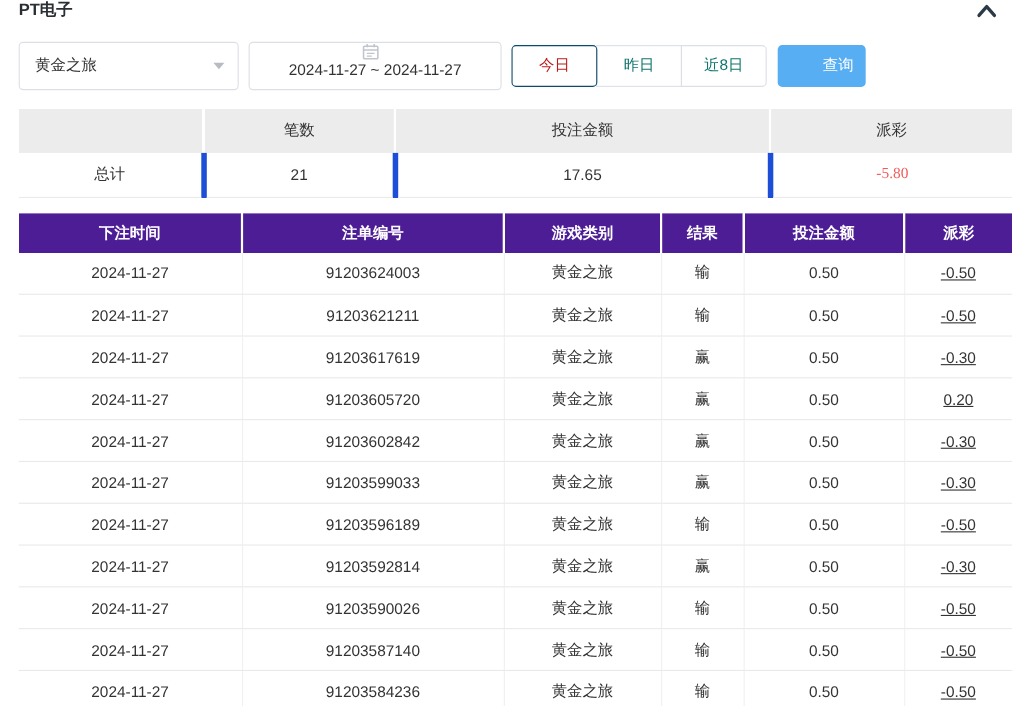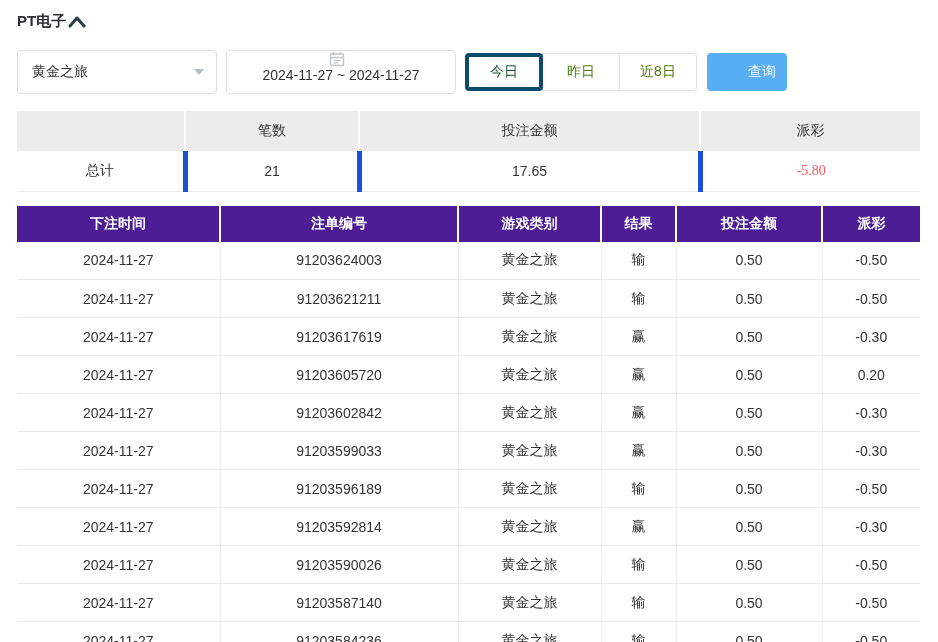--- a/index.html
+++ b/index.html
@@ -6,23 +6,23 @@
   html, body { width: 938px; height: 642px; overflow: hidden; background: #fff; }
   body {
     font-family: "Liberation Sans", "DejaVu Sans", sans-serif;
     color: #333;
     font-size: 14px;
   }
   .container { margin: 0 17px 0 17px; width: 903px; }
 
   
   .panel-header {
-    padding-top: 12px;
+    padding-top: 0;
     display: flex;
-    justify-content: flex-start;
+    justify-content: space-between;
     align-items: center;
   }
   .panel-title { font-size: 15px; font-weight: bold; color: #2b2f33; }
   .collapse-btn { cursor: pointer; display: inline-flex; padding-right: 12px; }
 
   
   .filter-bar {
     margin-top: 18px;
     display: flex;
     align-items: center;
@@ -51,30 +51,30 @@
     cursor: pointer;
     color: #333;
     flex-direction: column;
   }
   .date-box .cal { margin-right: 8px; display: inline-flex; }
   .seg-group { margin-left: 9px; display: flex; }
   .seg-btn {
     min-width: 78px; height: 38px;
     background: #fff;
     border: 1px solid #dcdfe6;
-    color: #4d7c0f;
+    color: #0f766e;
     font-size: 14px;
     cursor: pointer;
     margin-left: -1px;
   }
   .seg-btn:first-child { border-radius: 4px 0 0 4px; margin-left: 0; }
   .seg-btn:last-child { border-radius: 0 4px 4px 0; }
   .seg-btn.active {
-    border: 4px solid #0c4a6e;
-    color: #14532d;
+    border: 1px solid #0c4a6e;
+    color: #b91c1c;
     position: relative; z-index: 1;
     border-radius: 4px;
   }
   .primary-btn {
     margin-left: 10px;
     width: 80px; height: 38px;
     background: #58aef3;
     color: #fff;
     border: none; border-radius: 4px;
     font-size: 14px;
@@ -110,21 +110,21 @@
     height: 36px;
     border-right: 2px solid #fff;
   }
   .bets-table th:last-child { border-right: none; }
   .bets-table td {
     height: 38px;
     border-bottom: 1px solid #e9e9e9;
     border-right: 1px solid #f0f0f0;
     color: #333;
   }
-  .bets-table td:last-child { border-right: none; }
+  .bets-table td:last-child { border-right: none; text-decoration: underline; }
 
   .neg { color: #f15b5b; }
 </style>
 </head>
 <body>
 
 <div class="container">
 
   <div class="panel-header">
     <div class="panel-title">PT电子</div>

